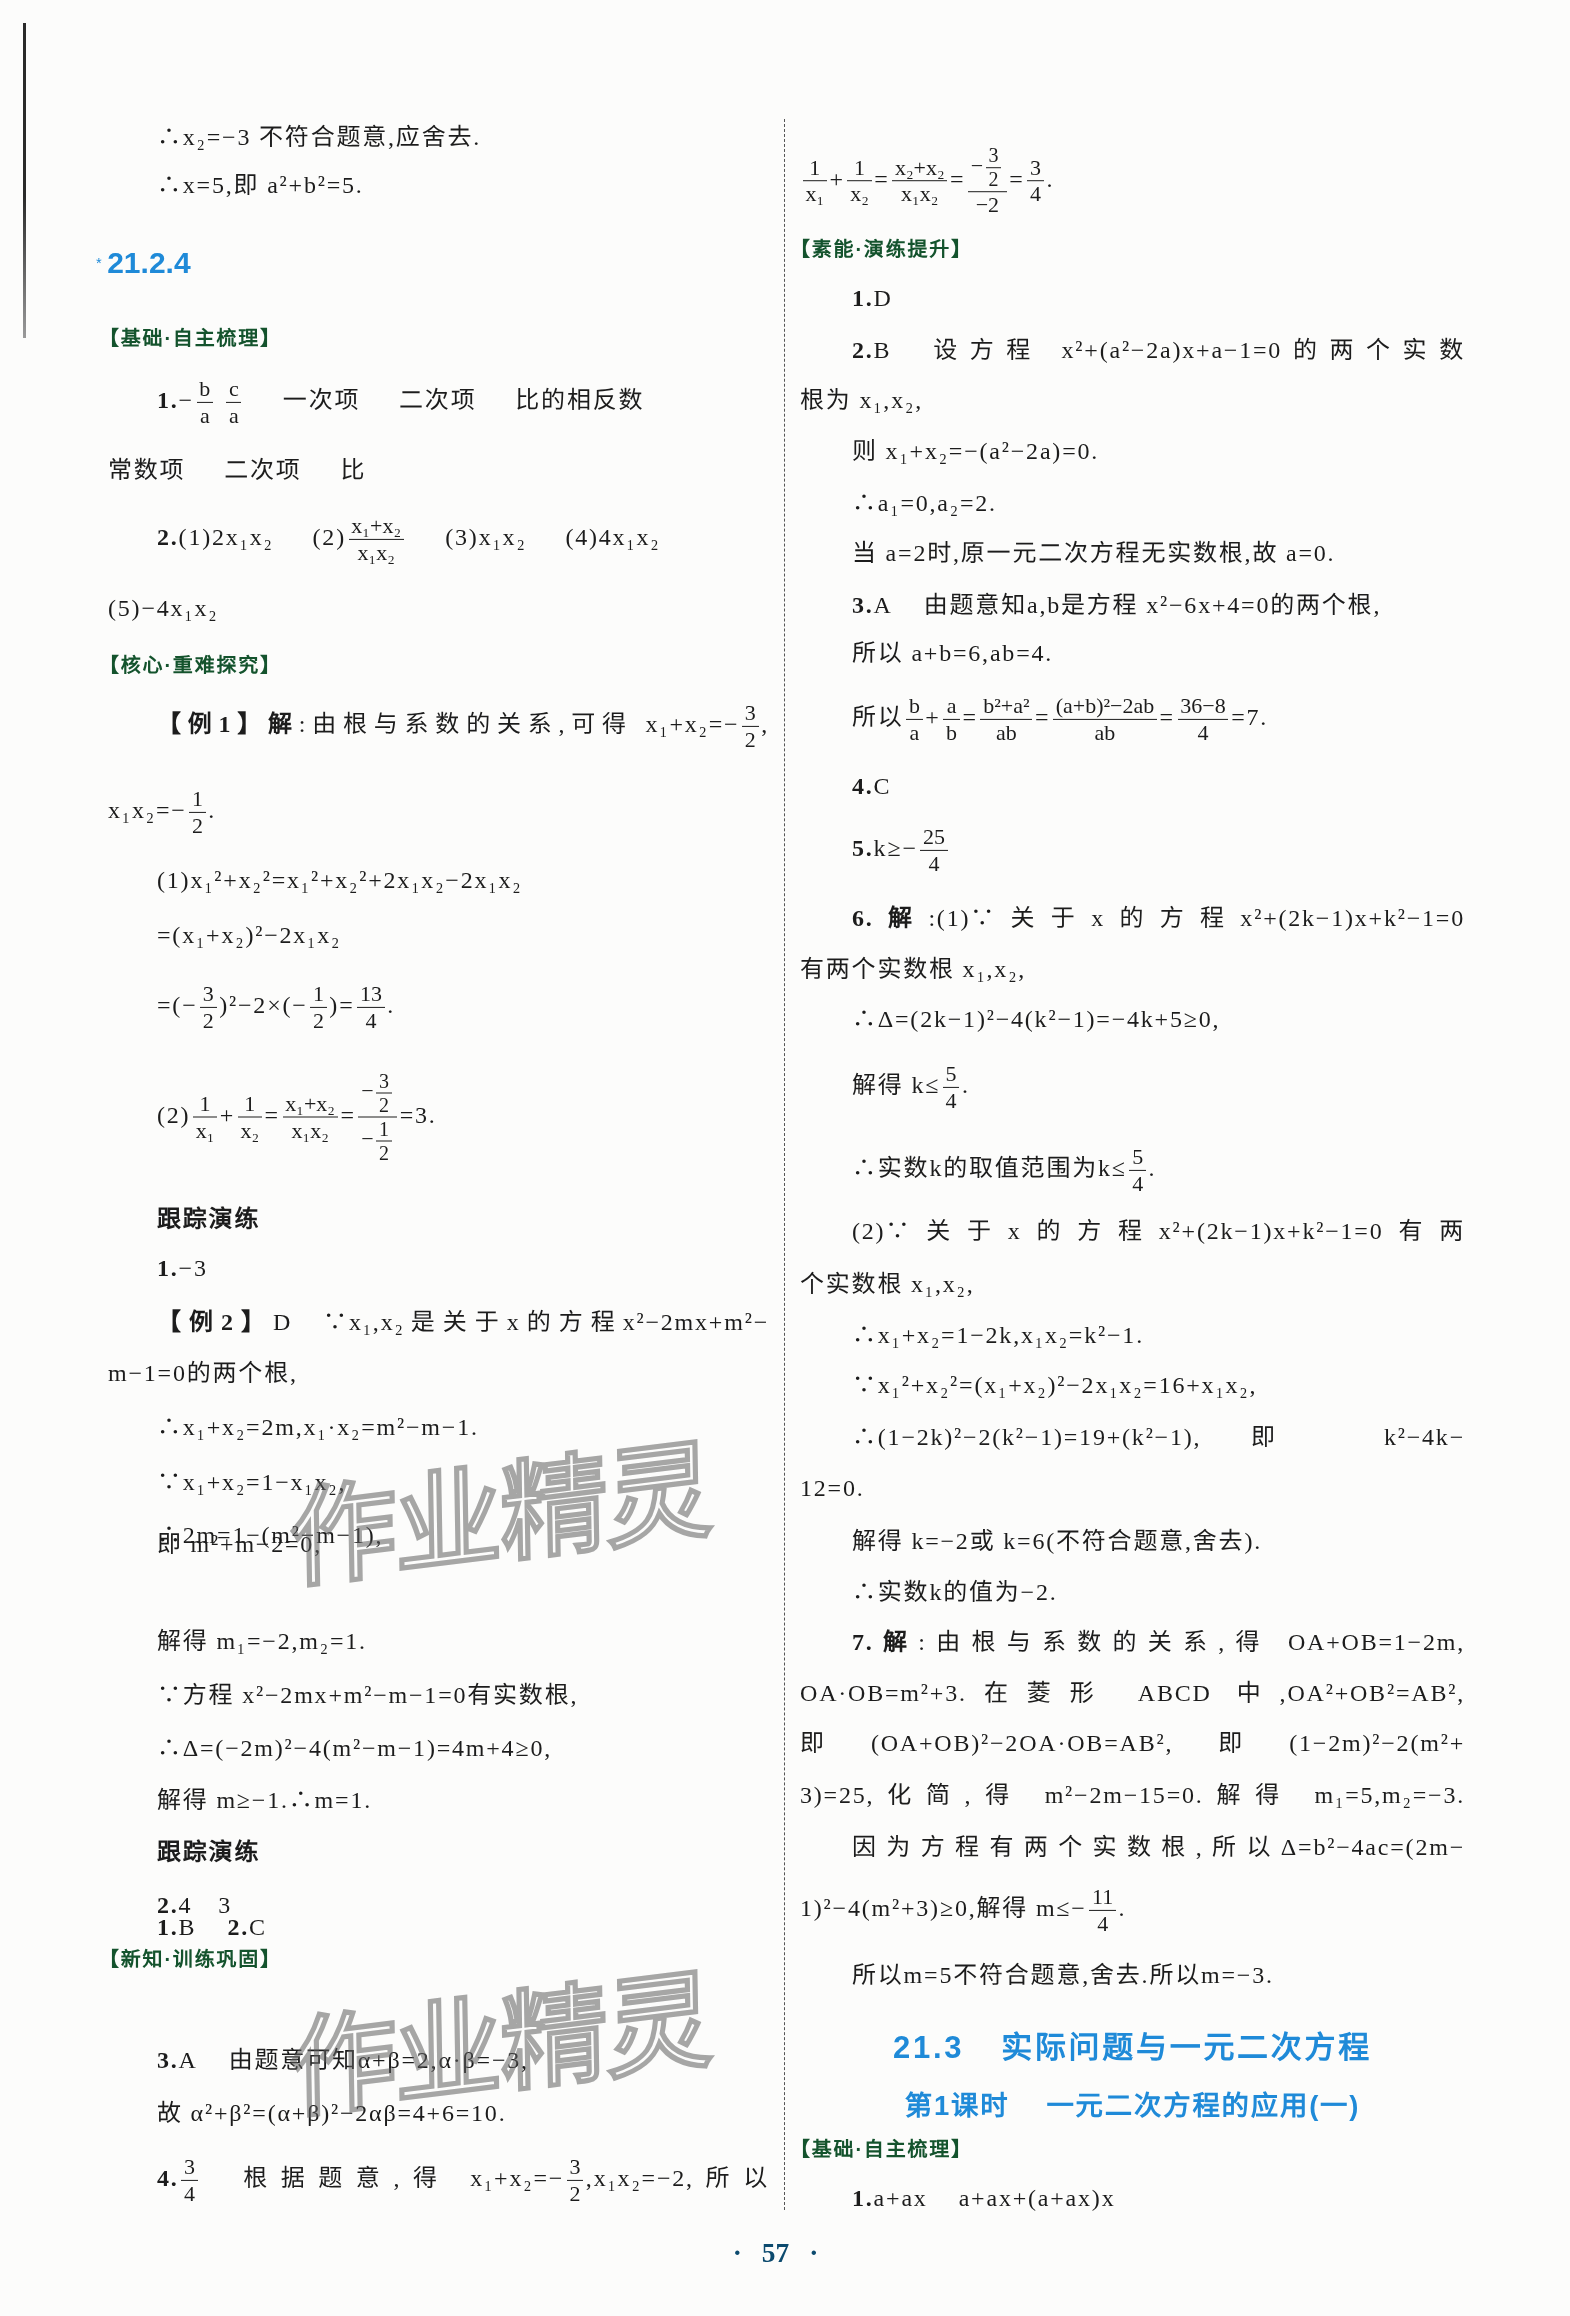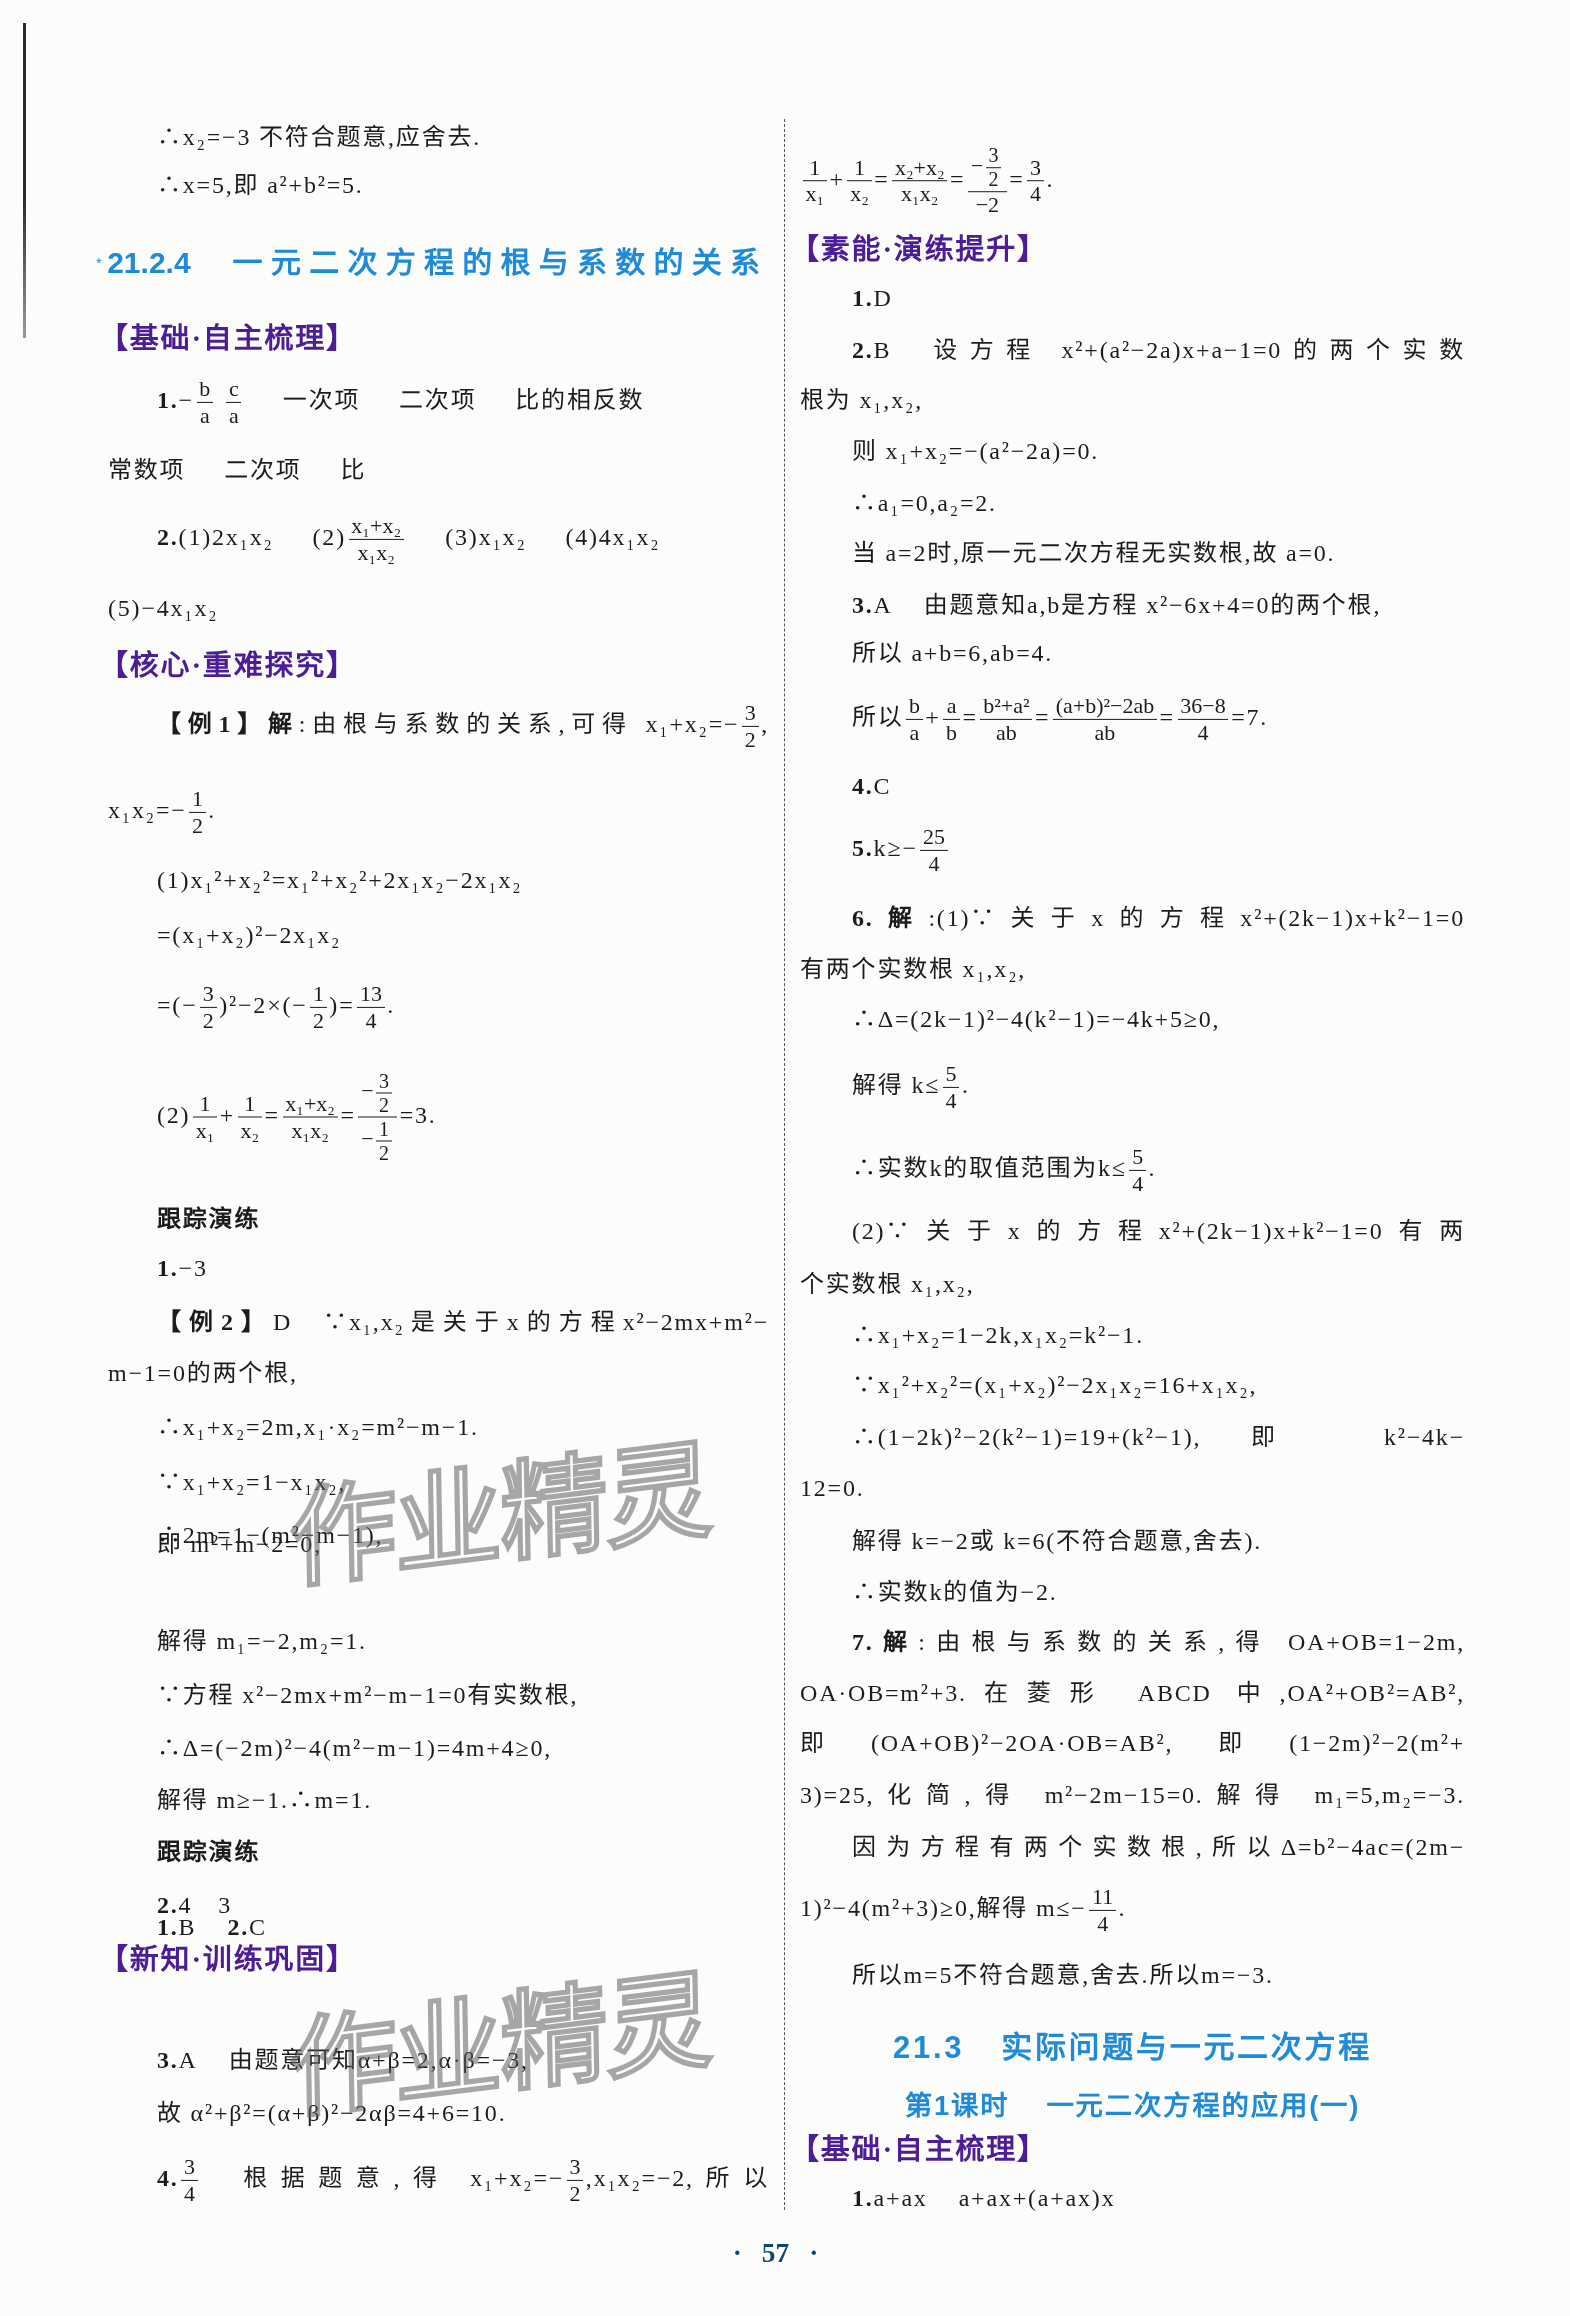--- a/index.html
+++ b/index.html
@@ -6,22 +6,22 @@
   body{width:1571px;height:2316px;position:relative;overflow:hidden;background:#fcfcfb;
        font-family:"Liberation Serif","DejaVu Serif",serif;color:#1c1c1c;}
   .ln{position:absolute;white-space:nowrap;font-size:24px;letter-spacing:1.8px;line-height:31px;transform:translateY(-50%);}
   .full{text-align:justify;text-align-last:justify;}
   .b{font-weight:bold;}
   .g{margin-left:31px;}
   .fr{display:inline-flex;flex-direction:column;align-items:stretch;vertical-align:middle;font-size:22px;line-height:25.6px;margin:0 2.7px;letter-spacing:0;}
   .fr>.nu{border-bottom:1.5px solid #1c1c1c;padding:0 2.7px;text-align:center;white-space:nowrap;}
   .fr>.de{text-align:center;padding:0 2.7px;white-space:nowrap;}
   .fr.sm{font-size:20px;line-height:23px;}
-  .lbl{position:absolute;transform:translateY(-50%);white-space:nowrap;font-family:Liberation Serif, serif;
-       font-weight:bold;color:#4c1d95;font-size:29px;letter-spacing:1.8px;line-height:33px;}
+  .lbl{position:absolute;transform:translateY(-50%);white-space:nowrap;font-family:Liberation Sans, sans-serif;
+       font-weight:bold;color:#14532d;font-size:20px;letter-spacing:1.8px;line-height:33px;}
   .h1{position:absolute;transform:translateY(-50%);display:flex;align-items:center;white-space:nowrap;
       font-family:"Liberation Sans","DejaVu Sans",sans-serif;font-weight:bold;color:#1f8ad8;font-size:30px;line-height:38px;}
   .h1 .star{font-size:14.6px;align-self:flex-start;margin-right:5.5px;font-weight:normal;}
   .h1 .ttl{flex:1;text-align:justify;text-align-last:justify;margin-left:42px;letter-spacing:0.9px;}
   .h2{position:absolute;transform:translateY(-50%);white-space:nowrap;text-align:center;
       font-family:"Liberation Sans","DejaVu Sans",sans-serif;color:#1f8ad8;font-weight:bold;margin-top:8px;}
   .h2 .sp{margin-left:37px;}
   .sub{font-family:"Liberation Sans","DejaVu Sans",sans-serif;font-weight:bold;}
   .vline{position:absolute;left:23px;top:23px;width:2.7px;height:315px;background:linear-gradient(#2a2a2a,#2a2a2a 55%,#9a9a9a);}
   .divider{position:absolute;left:784px;top:119px;width:0;height:2091px;border-left:1.8px dashed #555;}
@@ -37,21 +37,20 @@
 
 <div class="vline"></div>
 <div class="divider"></div>
 
 <div class="ln" style="left:157px;top:137px">∴x₂=−3 不符合题意,应舍去.</div>
 <div class="ln" style="left:157px;top:185px">∴x=5,即 a²+b²=5.</div>
 
 <div class="h1" style="left:96px;top:263px;width:665px">
   <span class="star">*</span>
   <span>21.2.4</span>
-  <span class="ttl">一元二次方程的根与系数的关系</span>
 </div>
 
 <div class="lbl" style="left:99px;top:338px">【基础·自主梳理】</div>
 
 <div class="ln" style="left:157px;top:402px">
   <span class="b">1.</span><span>−</span><span class="fr">
       <span class="nu">b</span>
       <span class="de">a</span>
     </span>
   <span class="fr g">

